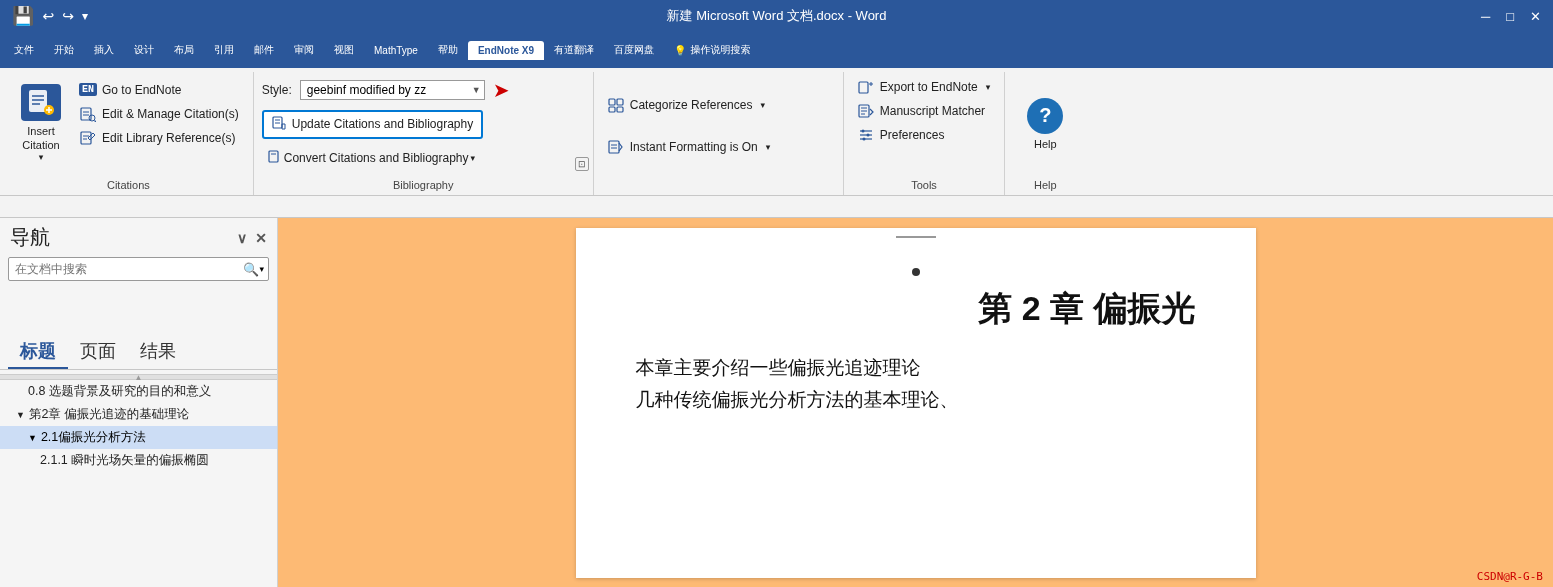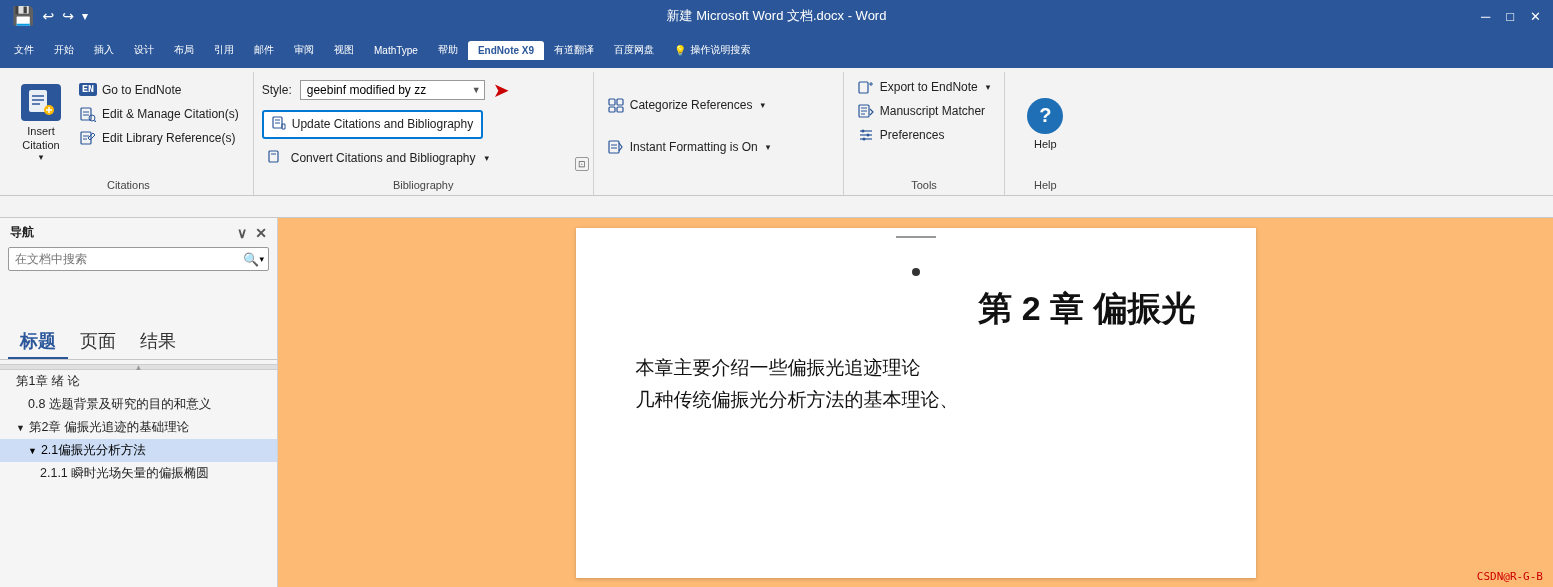--- a/index.html
+++ b/index.html
@@ -190,21 +190,21 @@
       white-space: nowrap;
     }
     .red-arrow {
       color: #c00;
       font-size: 18px;
       margin-left: 4px;
     }
     .convert-btn {
       display: flex;
       align-items: center;
-      gap: 9px;
+      gap: 2px;
       padding: 3px 6px;
       font-size: 12px;
       color: #222;
       cursor: pointer;
       border-radius: 3px;
       white-space: nowrap;
     }
 
     
     .ref-group {
@@ -687,41 +687,38 @@
 
 </div>
 
 <div class="ribbon-bottom-bar">
 </div>
 
 <div class="main-area">
 
   <div class="nav-panel">
     <div class="nav-header">
-      <span style="font-size:12px;font-weight:bold;">导航</span>
+      <span style="font-size:20px;font-weight:normal;">导航</span>
       <div class="nav-header-icons">
         <span class="nav-header-icon">∨</span>
         <span class="nav-header-icon">✕</span>
       </div>
     </div>
     <div class="search-box">
       <input class="search-input" type="text" placeholder="在文档中搜索" style="">
       <span class="search-icon">🔍</span>
       <span style="font-size:9px;cursor:pointer;">▾</span>
     </div>
     <div class="nav-tabs">
       <div class="nav-tab active">标题</div>
       <div class="nav-tab">页面</div>
       <div class="nav-tab">结果</div>
     </div>
     <div class="nav-tree">
       <div class="nav-tree-resize"></div>
-      <div class="tree-item level1">
-        <span>第1章 绪 论</span>
-      </div>
       <div class="tree-item level2">
         <span>0.8 选题背景及研究的目的和意义</span>
       </div>
       <div class="tree-item level1">
         <span style="font-size:9px;">▼</span>
         <span>第2章 偏振光追迹的基础理论</span>
       </div>
       <div class="tree-item level2 selected">
         <span style="font-size:9px;">▼</span>
         <span>2.1偏振光分析方法</span>

